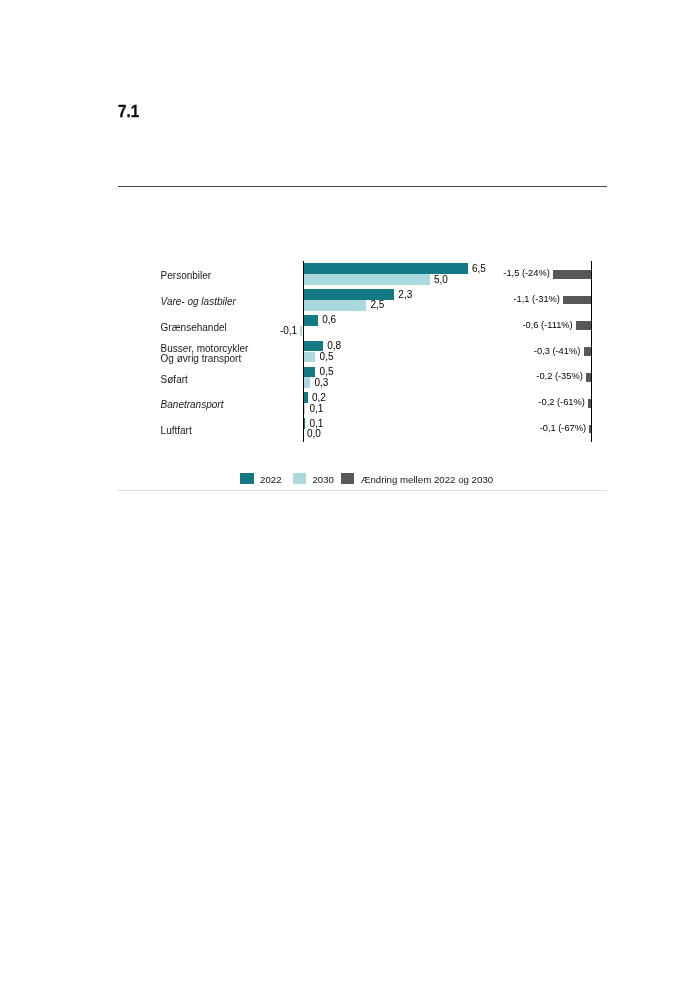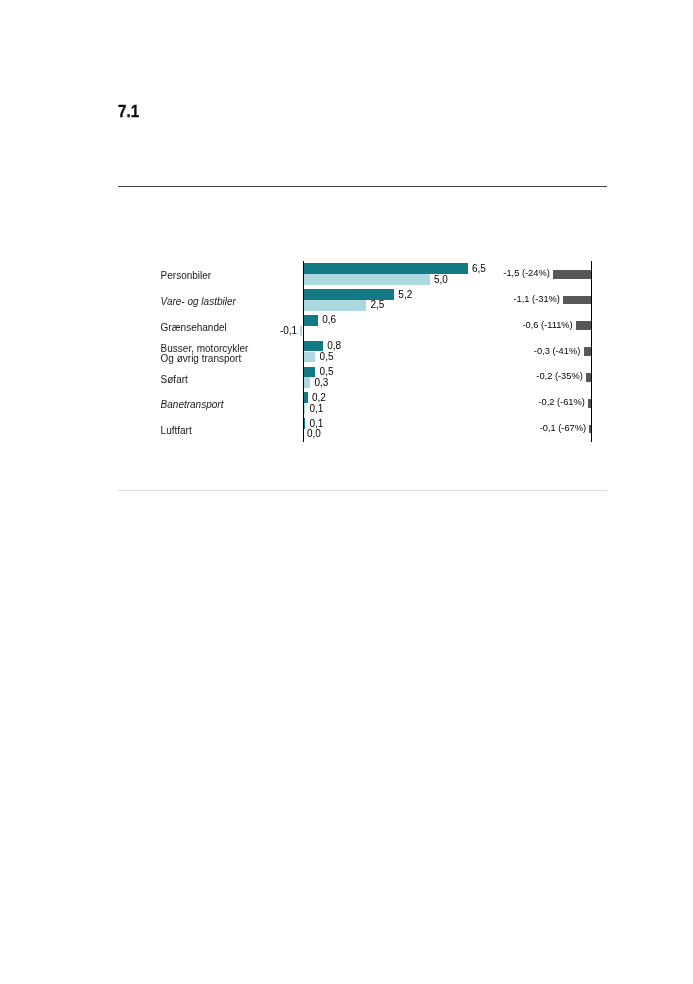--- a/index.html
+++ b/index.html
@@ -59,21 +59,21 @@
 
         <div class="gbar" style="left: 537.1px; width: 38.1px; top: 269.8px; height: 8.8px;"></div>
         <div class="glabel" style="right: 159.2px; top: 269.15px;">-1,5 (-24%)</div>
       </div>
         <div class="grp">
         <div class="rowlabel" style="top: 297.15px; font-style: italic;">
             <div style="height: 9.5px;">Vare- og lastbiler</div>
           </div>
 
         <div class="bar bar-a" style="left: 286.5px; width: 91.44px; top: 289.1px; height: 10.7px;"></div>
-        <div class="vlabel" style="top: 289.55px; left: 382.34px;">5,2</div>
+        <div class="vlabel" style="top: 289.55px; left: 382.34px;">2,3</div>
 
         <div class="bar bar-b" style="left: 286.5px; width: 63.5px; top: 299.9px; height: 10.7px;"></div>
         <div class="vlabel" style="top: 300.35px; left: 354.4px;">2,5</div>
 
         <div class="gbar" style="left: 547.26px; width: 27.94px; top: 295.6px; height: 8.8px;"></div>
         <div class="glabel" style="right: 149.04px; top: 294.95px;">-1,1 (-31%)</div>
       </div>
         <div class="grp">
         <div class="rowlabel" style="top: 322.95px;">
             <div style="height: 9.5px;">Grænsehandel</div>
@@ -141,14 +141,29 @@
 
         <div class="bar bar-b" style="left: 286.5px; width: 0px; top: 428.9px; height: 10.7px;"></div>
         <div class="vlabel" style="top: 429.35px; left: 290.9px;">0,0</div>
 
         <div class="gbar" style="left: 573.422px; width: 1.778px; top: 424.6px; height: 8.8px;"></div>
         <div class="glabel" style="right: 122.878px; top: 423.95px;">-0,1 (-67%)</div>
       </div>
       </div>
   </div>
 
+  <div id="legend">
+
+  <div class="lg-item">
+        <div class="lg-sw" style="background: rgb(19, 122, 133); left: 240.4px;"></div>
+        <div class="lg-tx" style="left: 260.1px;">2022</div>
+      </div>
+      <div class="lg-item">
+        <div class="lg-sw" style="background: rgb(172, 216, 224); left: 293.1px;"></div>
+        <div class="lg-tx" style="left: 312.4px;">2030</div>
+      </div>
+      <div class="lg-item">
+        <div class="lg-sw" style="background: rgb(88, 88, 88); left: 340.9px;"></div>
+        <div class="lg-tx" style="left: 360.7px;">Ændring mellem 2022 og 2030</div>
+      </div>
+    </div>
 
 </div>
 
 </body></html>

